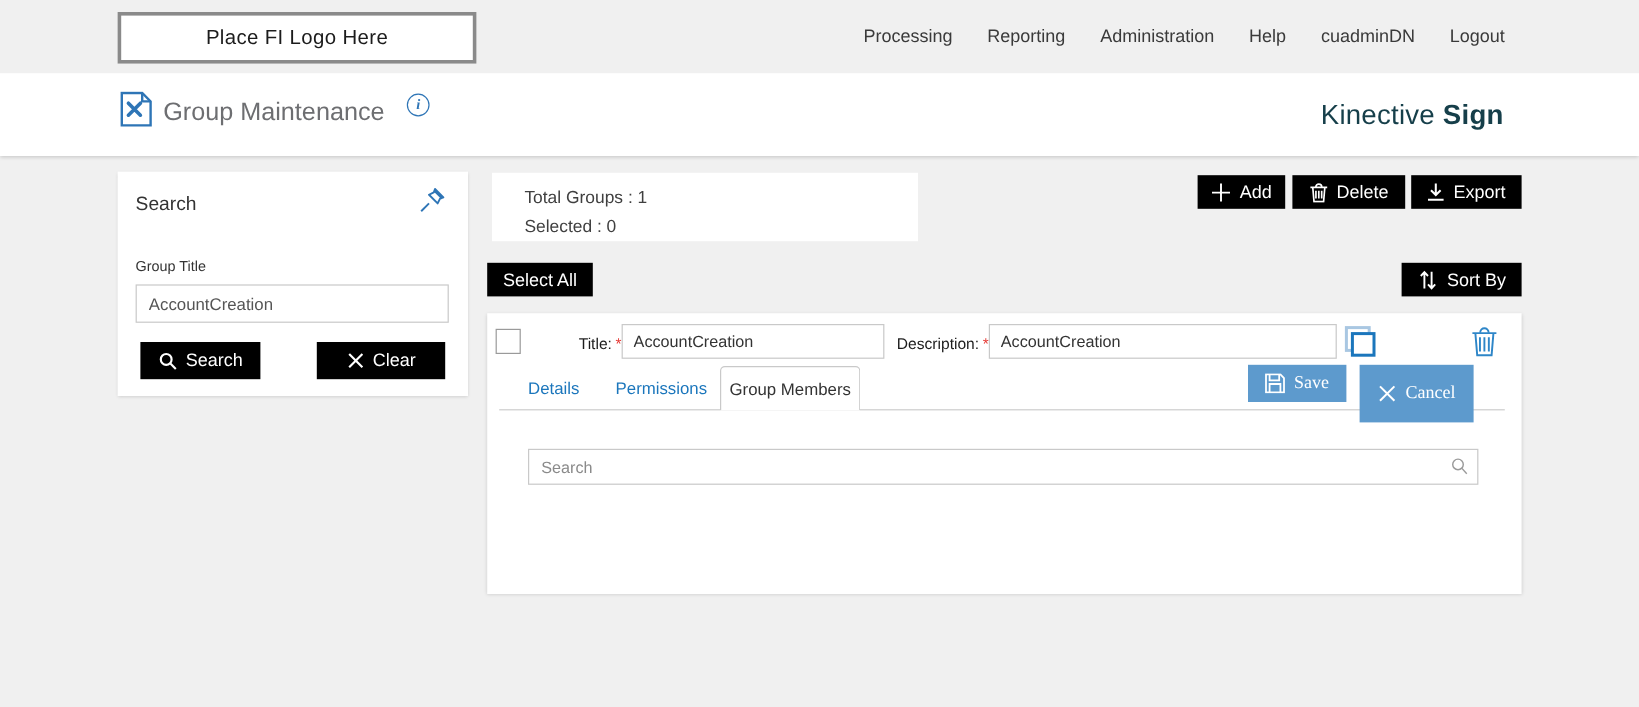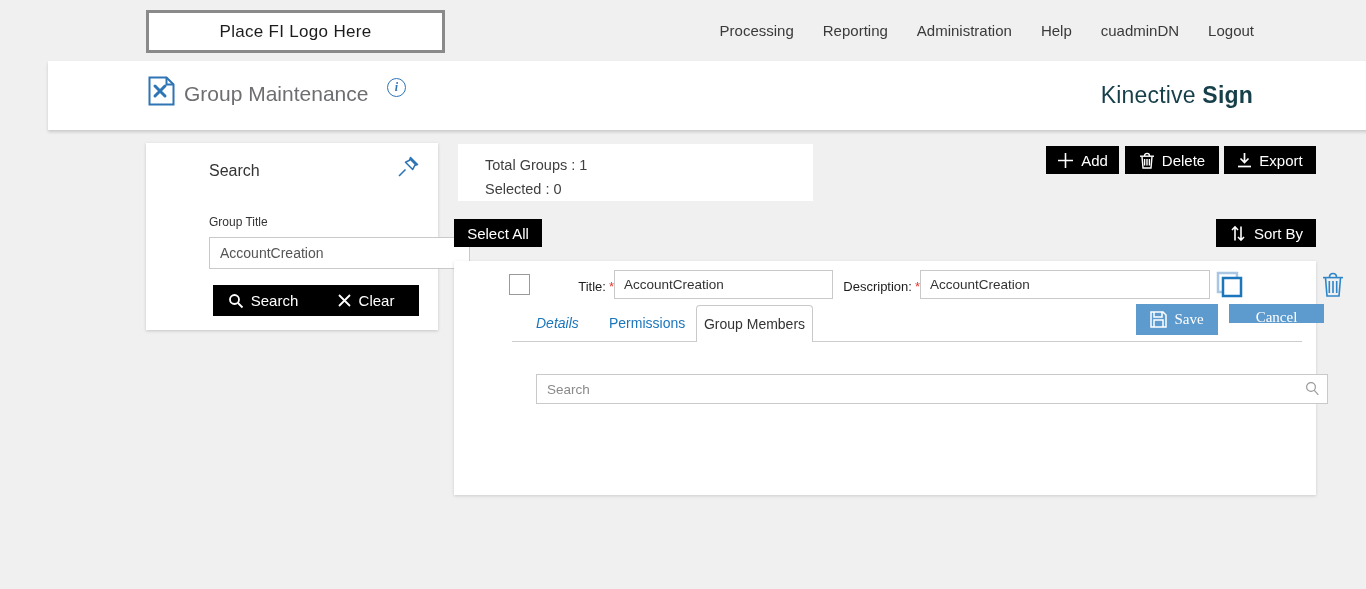--- a/index.html
+++ b/index.html
@@ -1,18 +1,18 @@
 <!DOCTYPE html>
 <html><head>
 <meta charset="utf-8">
 <style>
   * { margin:0; padding:0; box-sizing:border-box; }
   html,body { width:1366px; height:589px; }
   body { font-family:"Liberation Sans", sans-serif; background:#f0f0f0; position:relative; overflow:hidden; color:#333; }
-  .abs { position:absolute;margin-left:48px; }
+  .abs { position:absolute; }
 
   
   .logo-box { left:98px; top:10px; width:299px; height:43px; background:#fff; border:3px solid #8a8a8a;
               display:flex; align-items:center; justify-content:center; font-size:17px; color:#1c1c1c; letter-spacing:.3px; }
   .topnav { right:112px; top:0; height:61px; display:flex; align-items:center; gap:29px; }
   .topnav .nav-item { font-size:15px; color:#3a3a3a; cursor:pointer; white-space:nowrap; }
 
   
   .header-strip { left:0; top:61px; width:1366px; height:69px; background:#fff; box-shadow:0 2px 3px rgba(0,0,0,.16); }
   .app-icon { left:100px; top:76px; }
@@ -58,28 +58,28 @@
   .title-input { left:112px; top:9px; width:219px; height:29px; border:1px solid #c9c9c9; font-size:13.5px;
                  color:#333; padding-left:9px; font-family:"Liberation Sans",sans-serif; }
   .desc-label { left:330px; top:18px; width:88px; text-align:right; }
   .desc-input { left:418px; top:9px; width:290px; height:29px; border:1px solid #c9c9c9; font-size:13.5px;
                 color:#333; padding-left:9px; font-family:"Liberation Sans",sans-serif; }
   .copy-icon { left:712px; top:9px; cursor:pointer; }
   .row-trash-icon { left:820px; top:11px; cursor:pointer; }
 
   
   .tab-link { top:54px; font-size:14px; color:#1b76bc; cursor:pointer; }
-  .tab-details { left:34px;font-style:italic; }
+  .tab-details { left:34px; }
   .tab-permissions { left:107px; }
   .tab-active { left:194px; top:44px; width:117px; height:37px; background:#fff; border:1px solid #c9c9c9;
                 border-bottom:none; border-radius:4px 4px 0 0; z-index:2; display:flex; align-items:center;
                 justify-content:center; font-size:14px; color:#333; cursor:pointer; }
   .tab-line { left:10px; right:14px; top:80px; height:1px; background:#ccc; z-index:1; }
   .save-btn { left:634px; top:43px; width:82px; height:31px; z-index:3; }
-  .cancel-btn { left:727px; top:43px; width:95px; height:19px; z-index:3;flex-direction:column; }
+  .cancel-btn { left:727px; top:43px; width:95px; height:48px; z-index:3; }
 
   
   .member-search-wrap { left:34px; top:113px; width:792px; height:30px; }
   .member-search { width:100%; height:100%; border:1px solid #c9c9c9; font-size:13.5px; color:#555;
                    padding:0 28px 0 10px; font-family:"Liberation Sans",sans-serif; }
   .member-search::placeholder { color:#8a8a8a; }
   .member-search-icon { position:absolute; right:8px; top:7px; }
   .members-header { left:34px; top:150px; width:792px; height:47px; border:1px solid #e2e2e2;
                     display:flex; align-items:center; font-size:15px; color:#2f2f2f; }
   .hdr-checkbox { left:10px; top:13px; width:20px; height:20px; }

